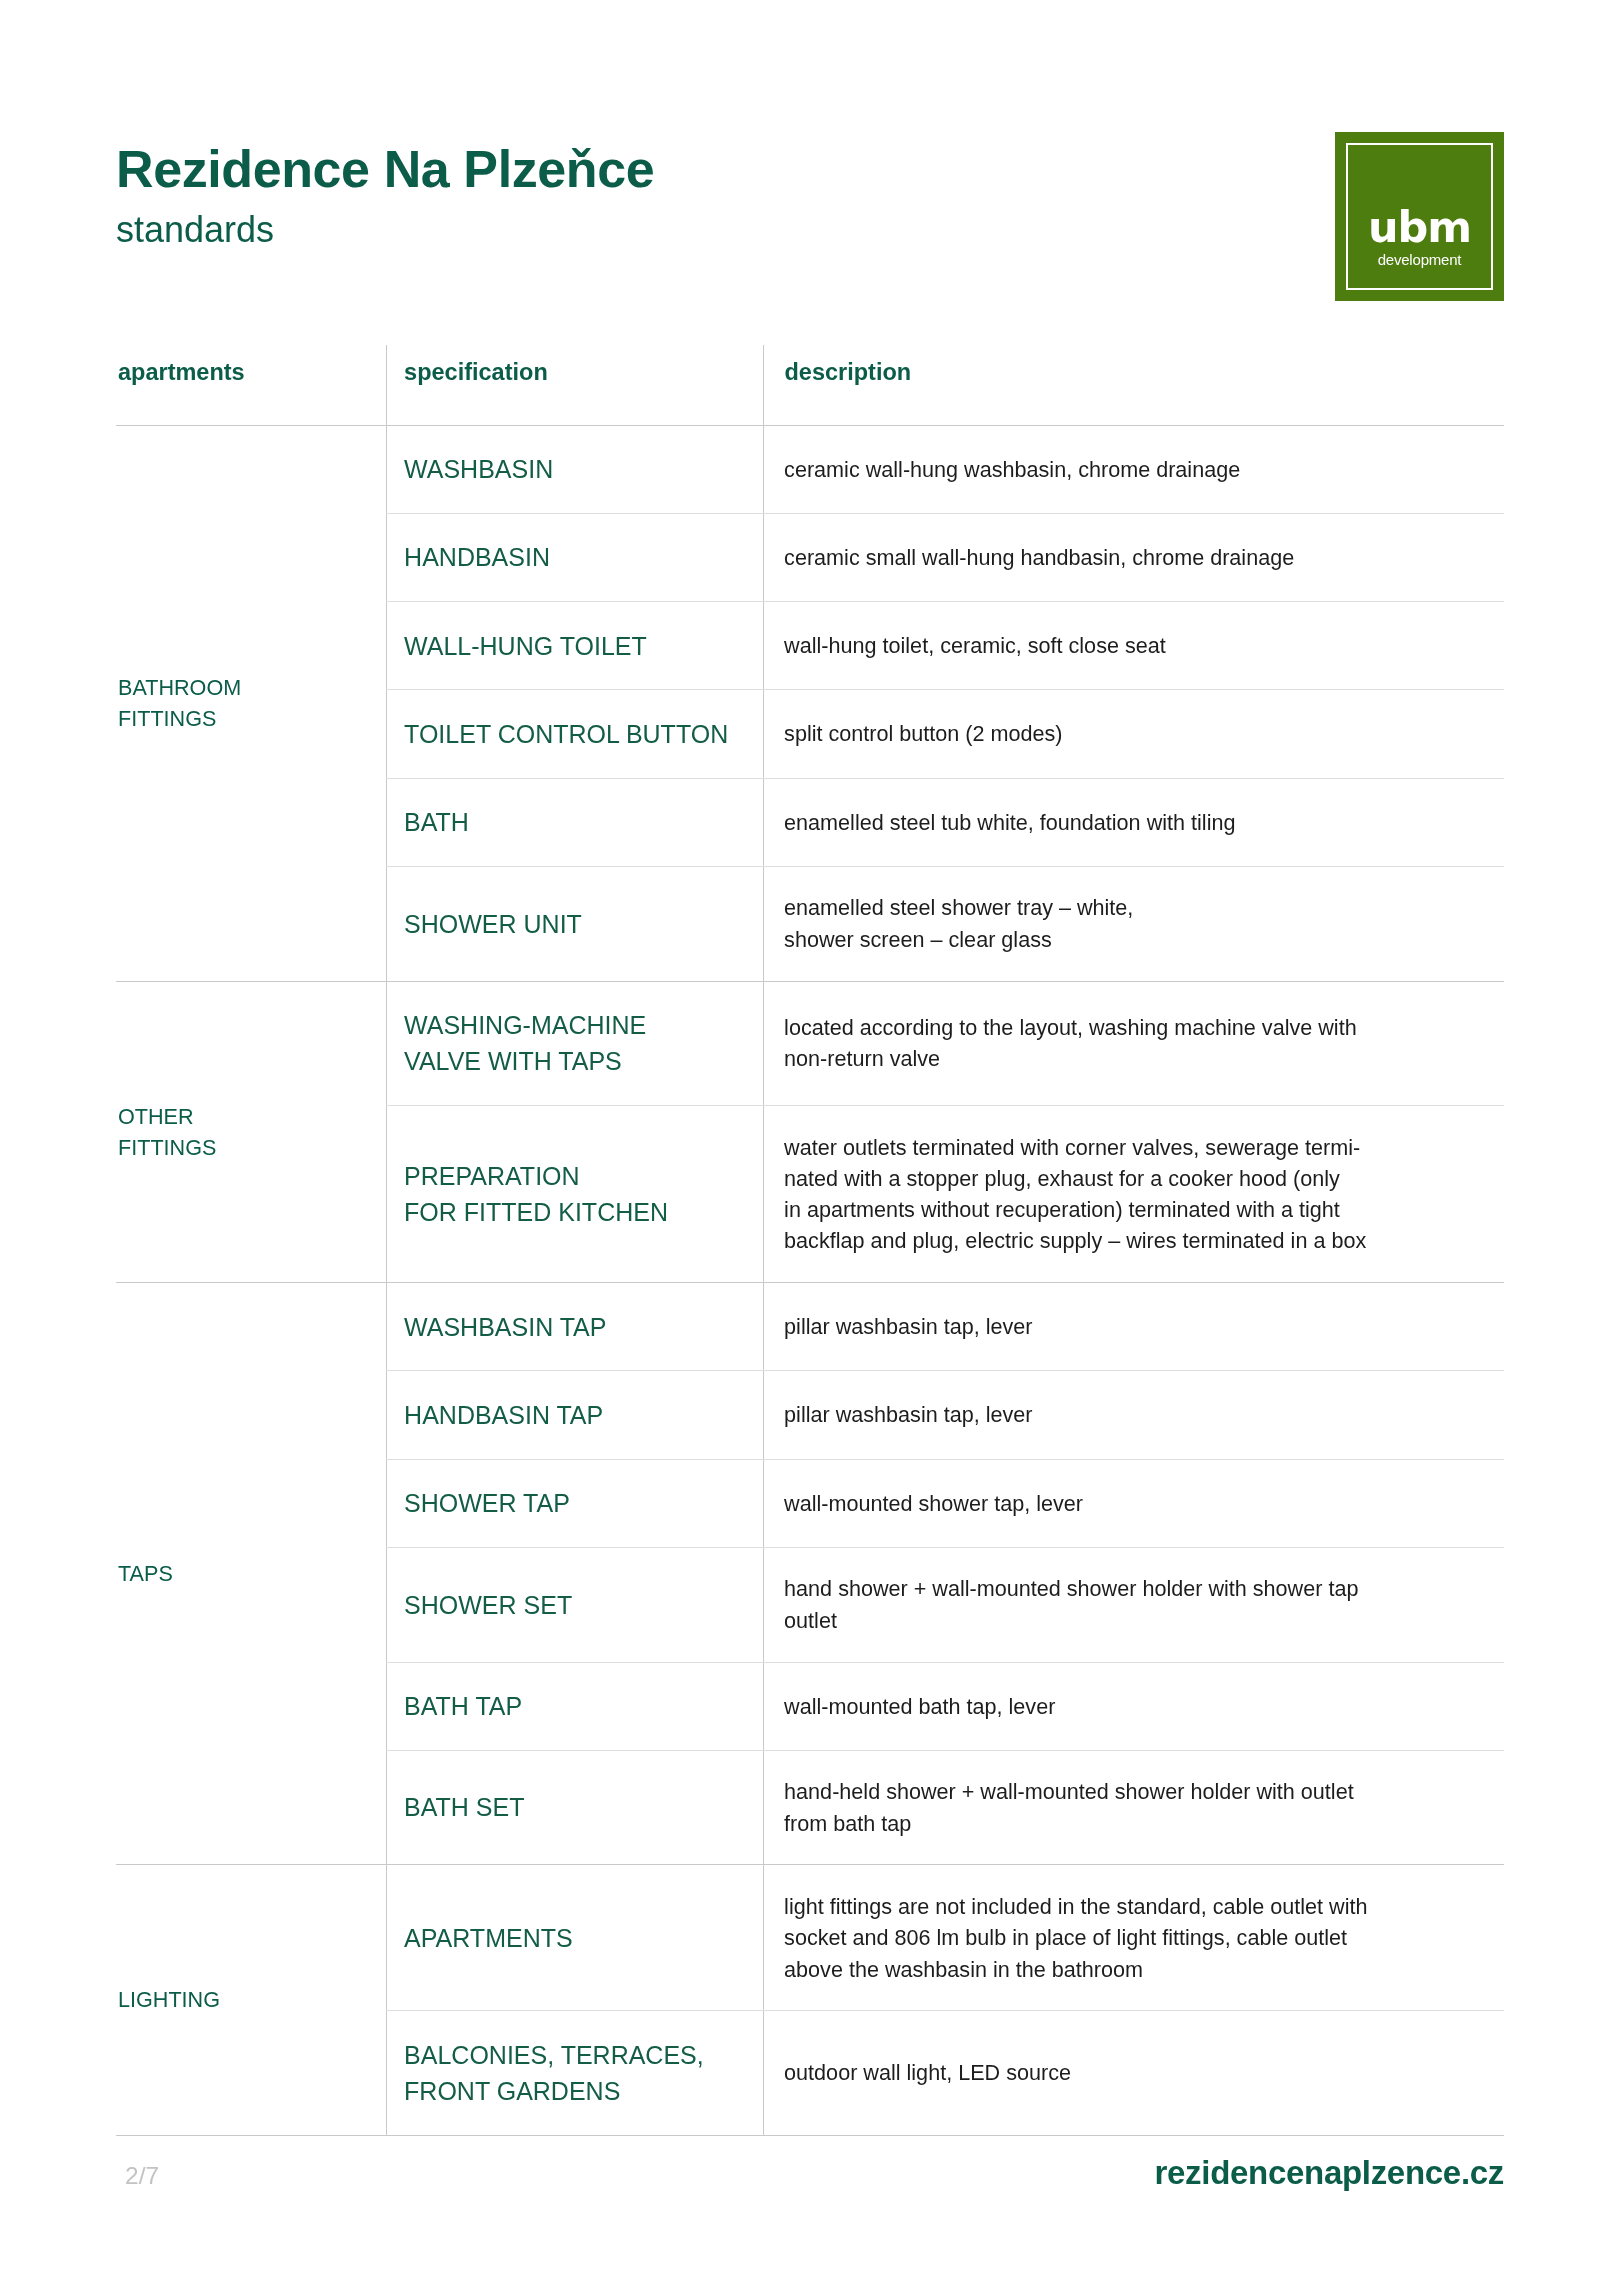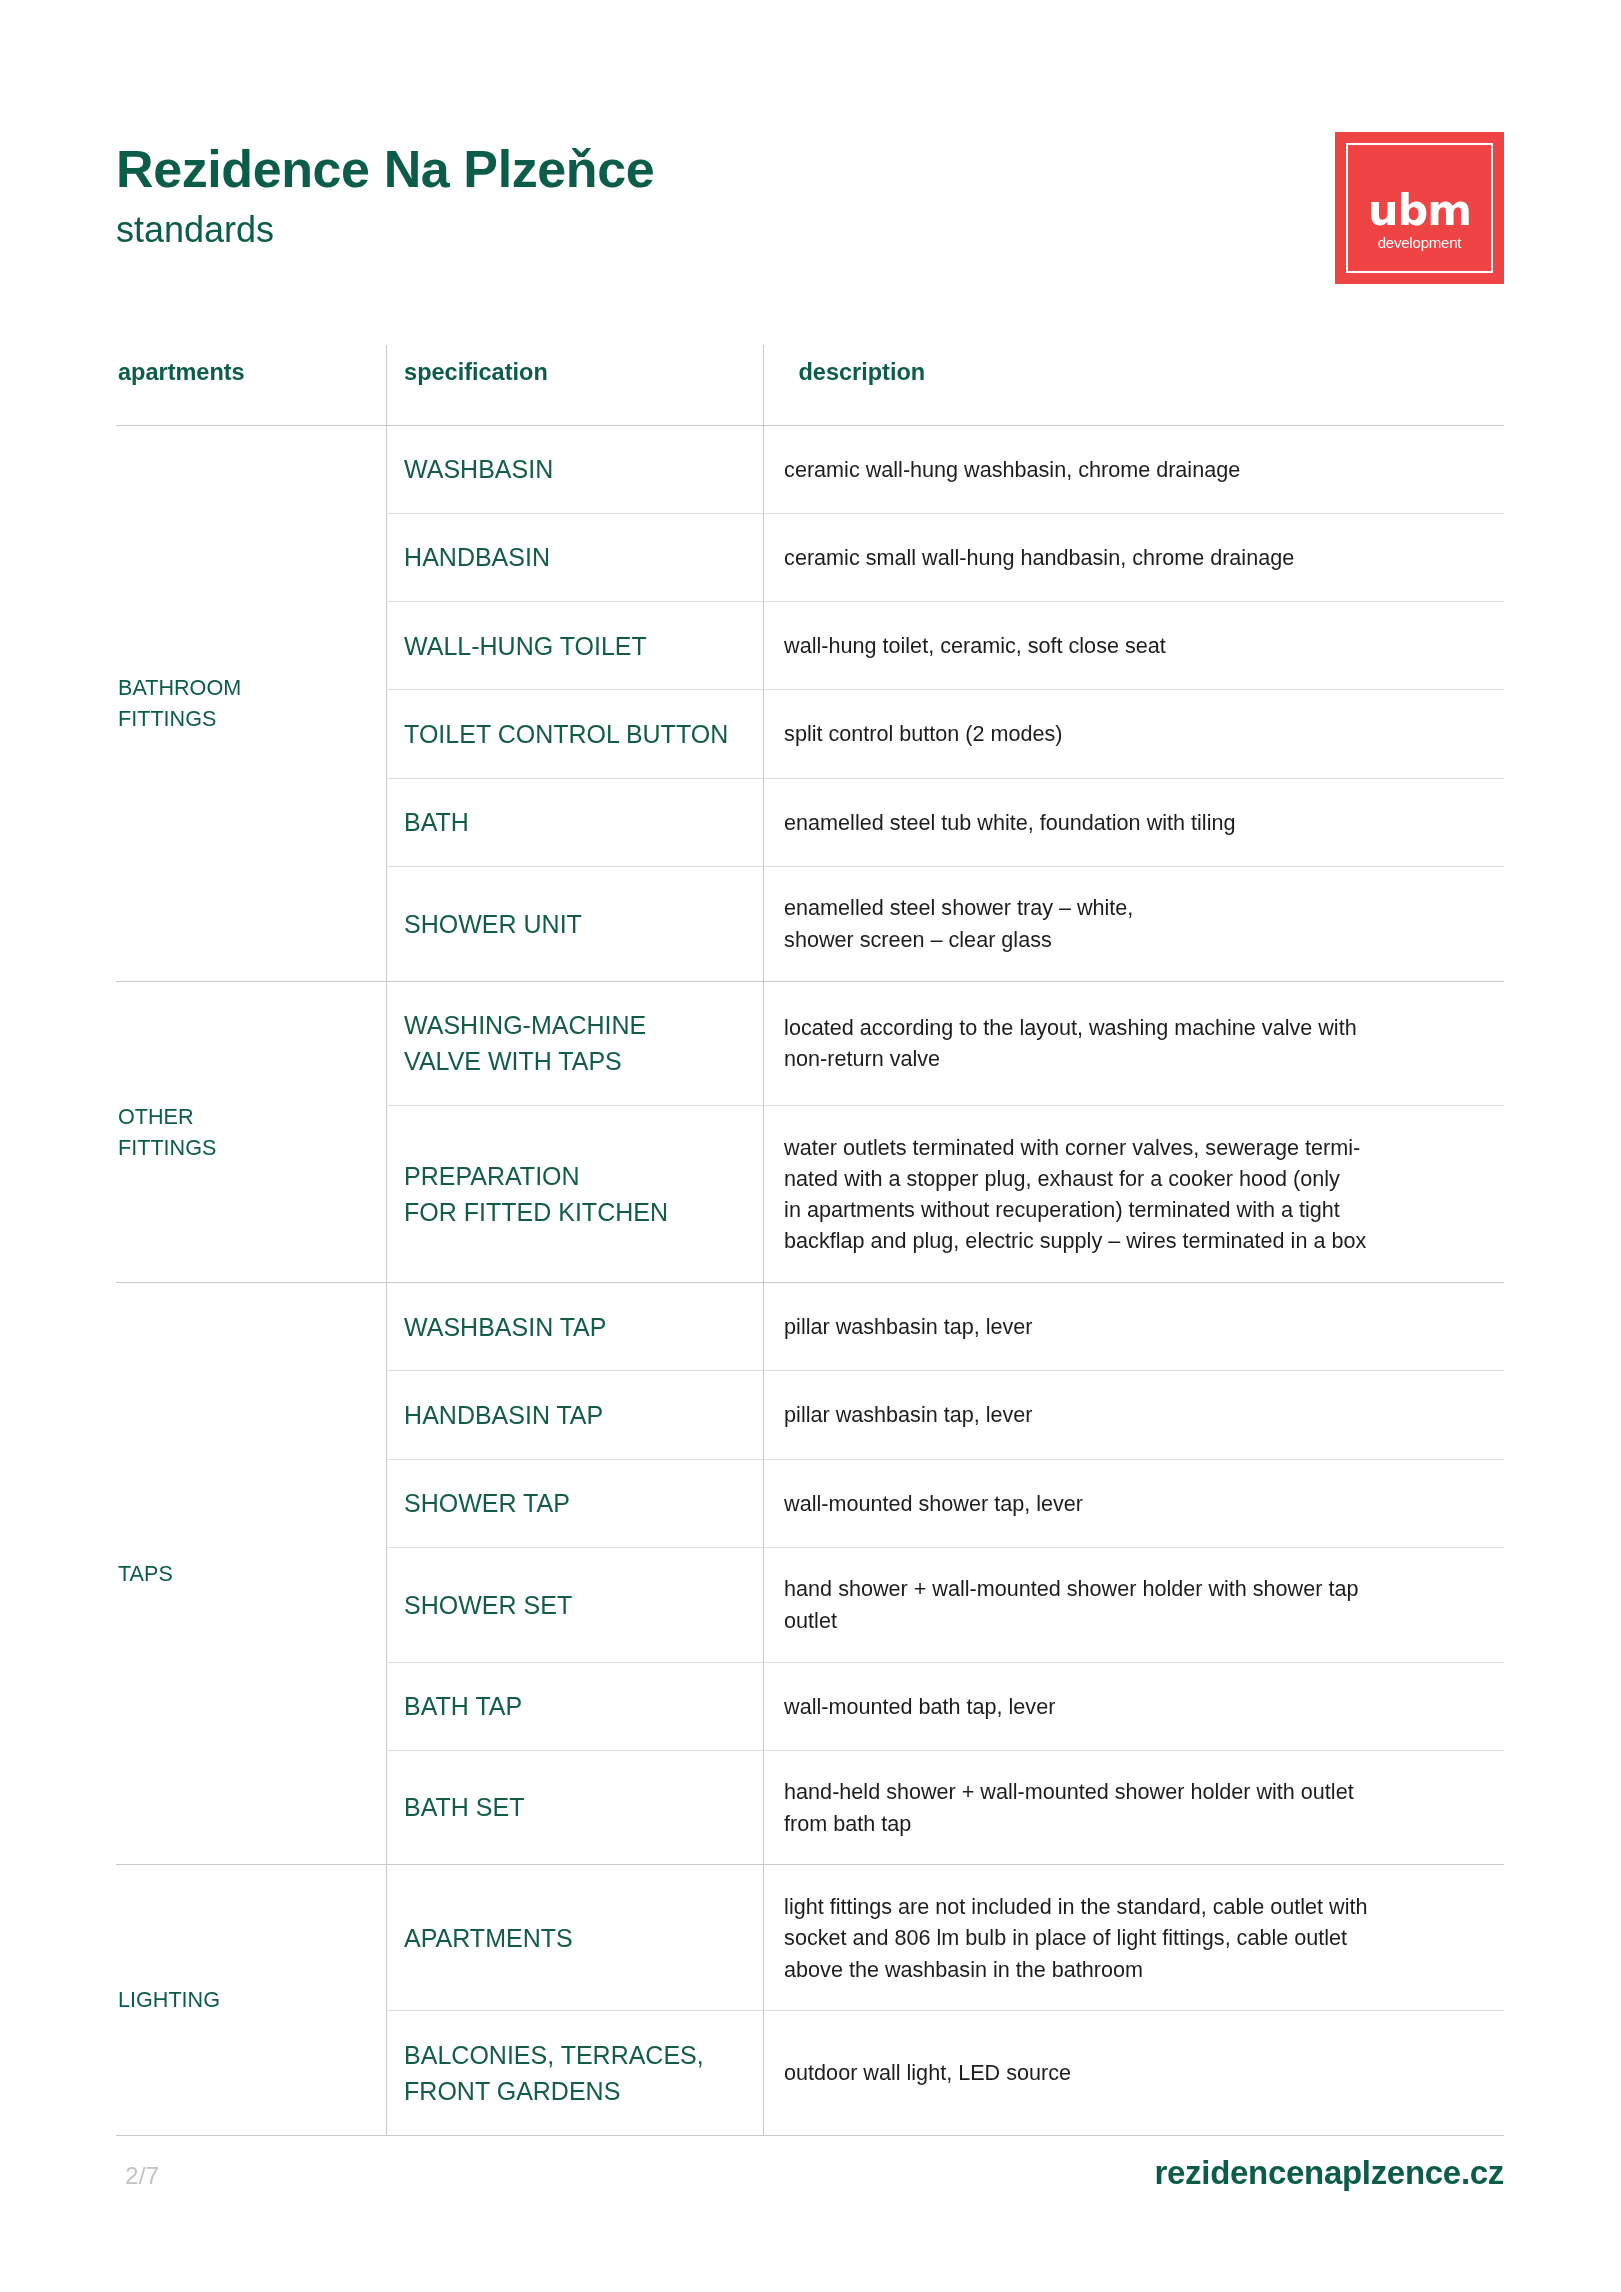--- a/index.html
+++ b/index.html
@@ -54,22 +54,22 @@
     margin: 13.7px 0 0 0;
     white-space: nowrap;
   }
 
   
   .logo {
     position: absolute;
     right: 0;
     top: -9.8px;
     width: 169px;
-    height: 152px;
-    background: #ef4444;
+    height: 169px;
+    background: #4d7c0f;
     box-sizing: border-box;
   }
   .logo-inner {
     position: absolute;
     left: 10.8px;
     top: 10.8px;
     right: 10.8px;
     bottom: 10.8px;
     border: 2px solid #ffffff;
     box-sizing: border-box;
@@ -125,21 +125,21 @@
     vertical-align: top;
     text-align: left;
     border-bottom: 1.6px solid #c9c9c9;
   }
   .hdr-cell.cat { padding-left: 2px; }
   .hdr-cell.spec {
     padding-left: 17.6px;
     border-left: 1.6px solid #c9c9c9;
   }
   .hdr-cell.desc {
-    padding-left: 35px;
+    padding-left: 21px;
     border-left: 1.6px solid #c9c9c9;
   }
 
   
   .cat-cell {
     vertical-align: middle;
     font-size: 21.6px;
     color: #0b5c48;
     line-height: 1.45;
     padding: 0 9.8px 0 2px;

